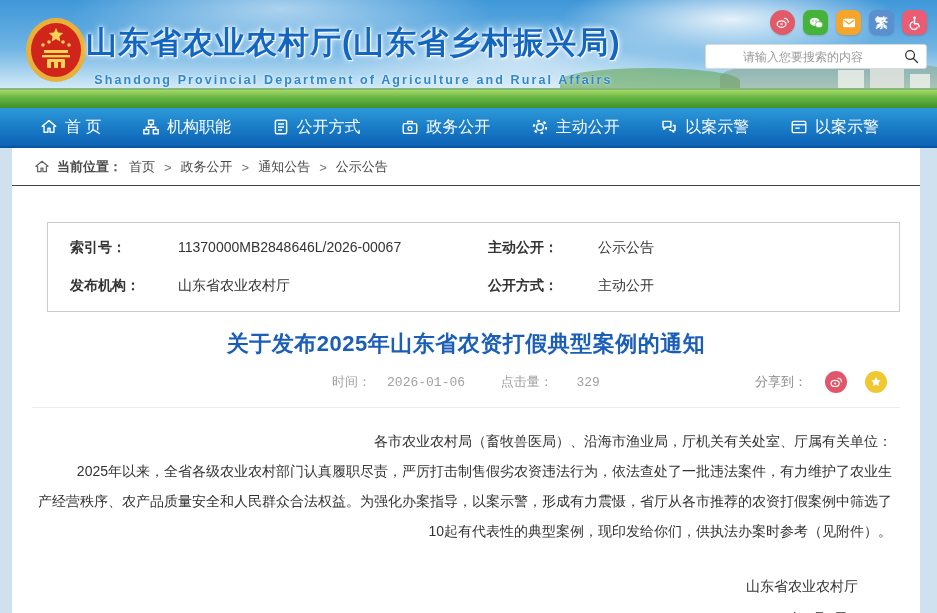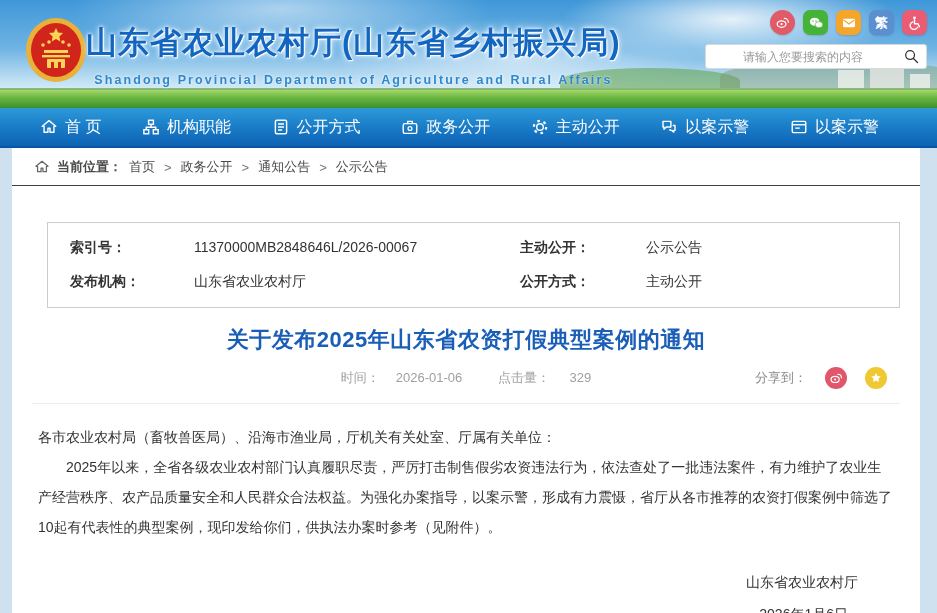--- a/index.html
+++ b/index.html
@@ -69,34 +69,34 @@
   .main { background:#fff; margin:0 17px 0 12px; min-height:465px; position:relative; }
   .crumbbar {
     display:flex; align-items:center; gap:7px; padding:10px 20px 9px 22px;
     border-bottom:1px solid #404040; font-size:13px; color:#4a4a4a;
   }
   .crumbbar a { color:#4a4a4a; text-decoration:none; cursor:pointer; }
   .crumb-sep { color:#777; margin:0 2px; }
   .infobox {
     margin:36px 20px 0 35px; border:1px solid #cccccc;
     display:grid; grid-template-columns:108px 310px 110px 1fr;
-    row-gap:20px; padding:16px 0 16px 22px; font-size:14px;gap:16px;
+    row-gap:20px; padding:16px 0 16px 22px; font-size:14px;
   }
   .infobox .lbl { font-weight:bold; color:#333; }
   .infobox .val { color:#333; }
   .art-title {
     margin-top:17px; text-align:center; font-size:22px; font-weight:bold; color:#1a5eb8; letter-spacing:.5px;
   }
   .meta-row { position:relative; margin-top:14px; height:24px; font-size:13px; color:#a0a0a0; }
   .meta-center { text-align:center; }
-  .meta-center span { margin:5px 8px; }
+  .meta-center span { margin:5px 8px;font-family:Liberation Mono, monospace; }
   .share { position:absolute; right:33px; top:-2px; display:flex; align-items:center; gap:18px; color:#8a8a8a; font-size:13px; }
   .sicon { width:22px; height:22px; border-radius:50%; display:flex; align-items:center; justify-content:center; cursor:pointer; }
   .rule { border:none; border-top:1px solid #ececec; margin:10px 20px 0 20px; }
-  .body-text { padding:18px 28px 0 26px; font-size:14px; line-height:30px; color:#333; }
+  .body-text { padding:18px 28px 0 26px; font-size:14px; line-height:30px; color:#333;text-align:right; }
   .body-text p.indent { text-indent:2em; }
   .sign { margin-top:32px; text-align:right; padding-right:62px; font-size:14px; color:#333; }
   .sign-date { margin-top:14px; text-align:right; padding-right:72px; font-size:14px; color:#333; }
 </style>
 </head>
 <body>
 
 <div class="banner">
   <div class="hill h1"></div>
   <div class="hill h2"></div>

